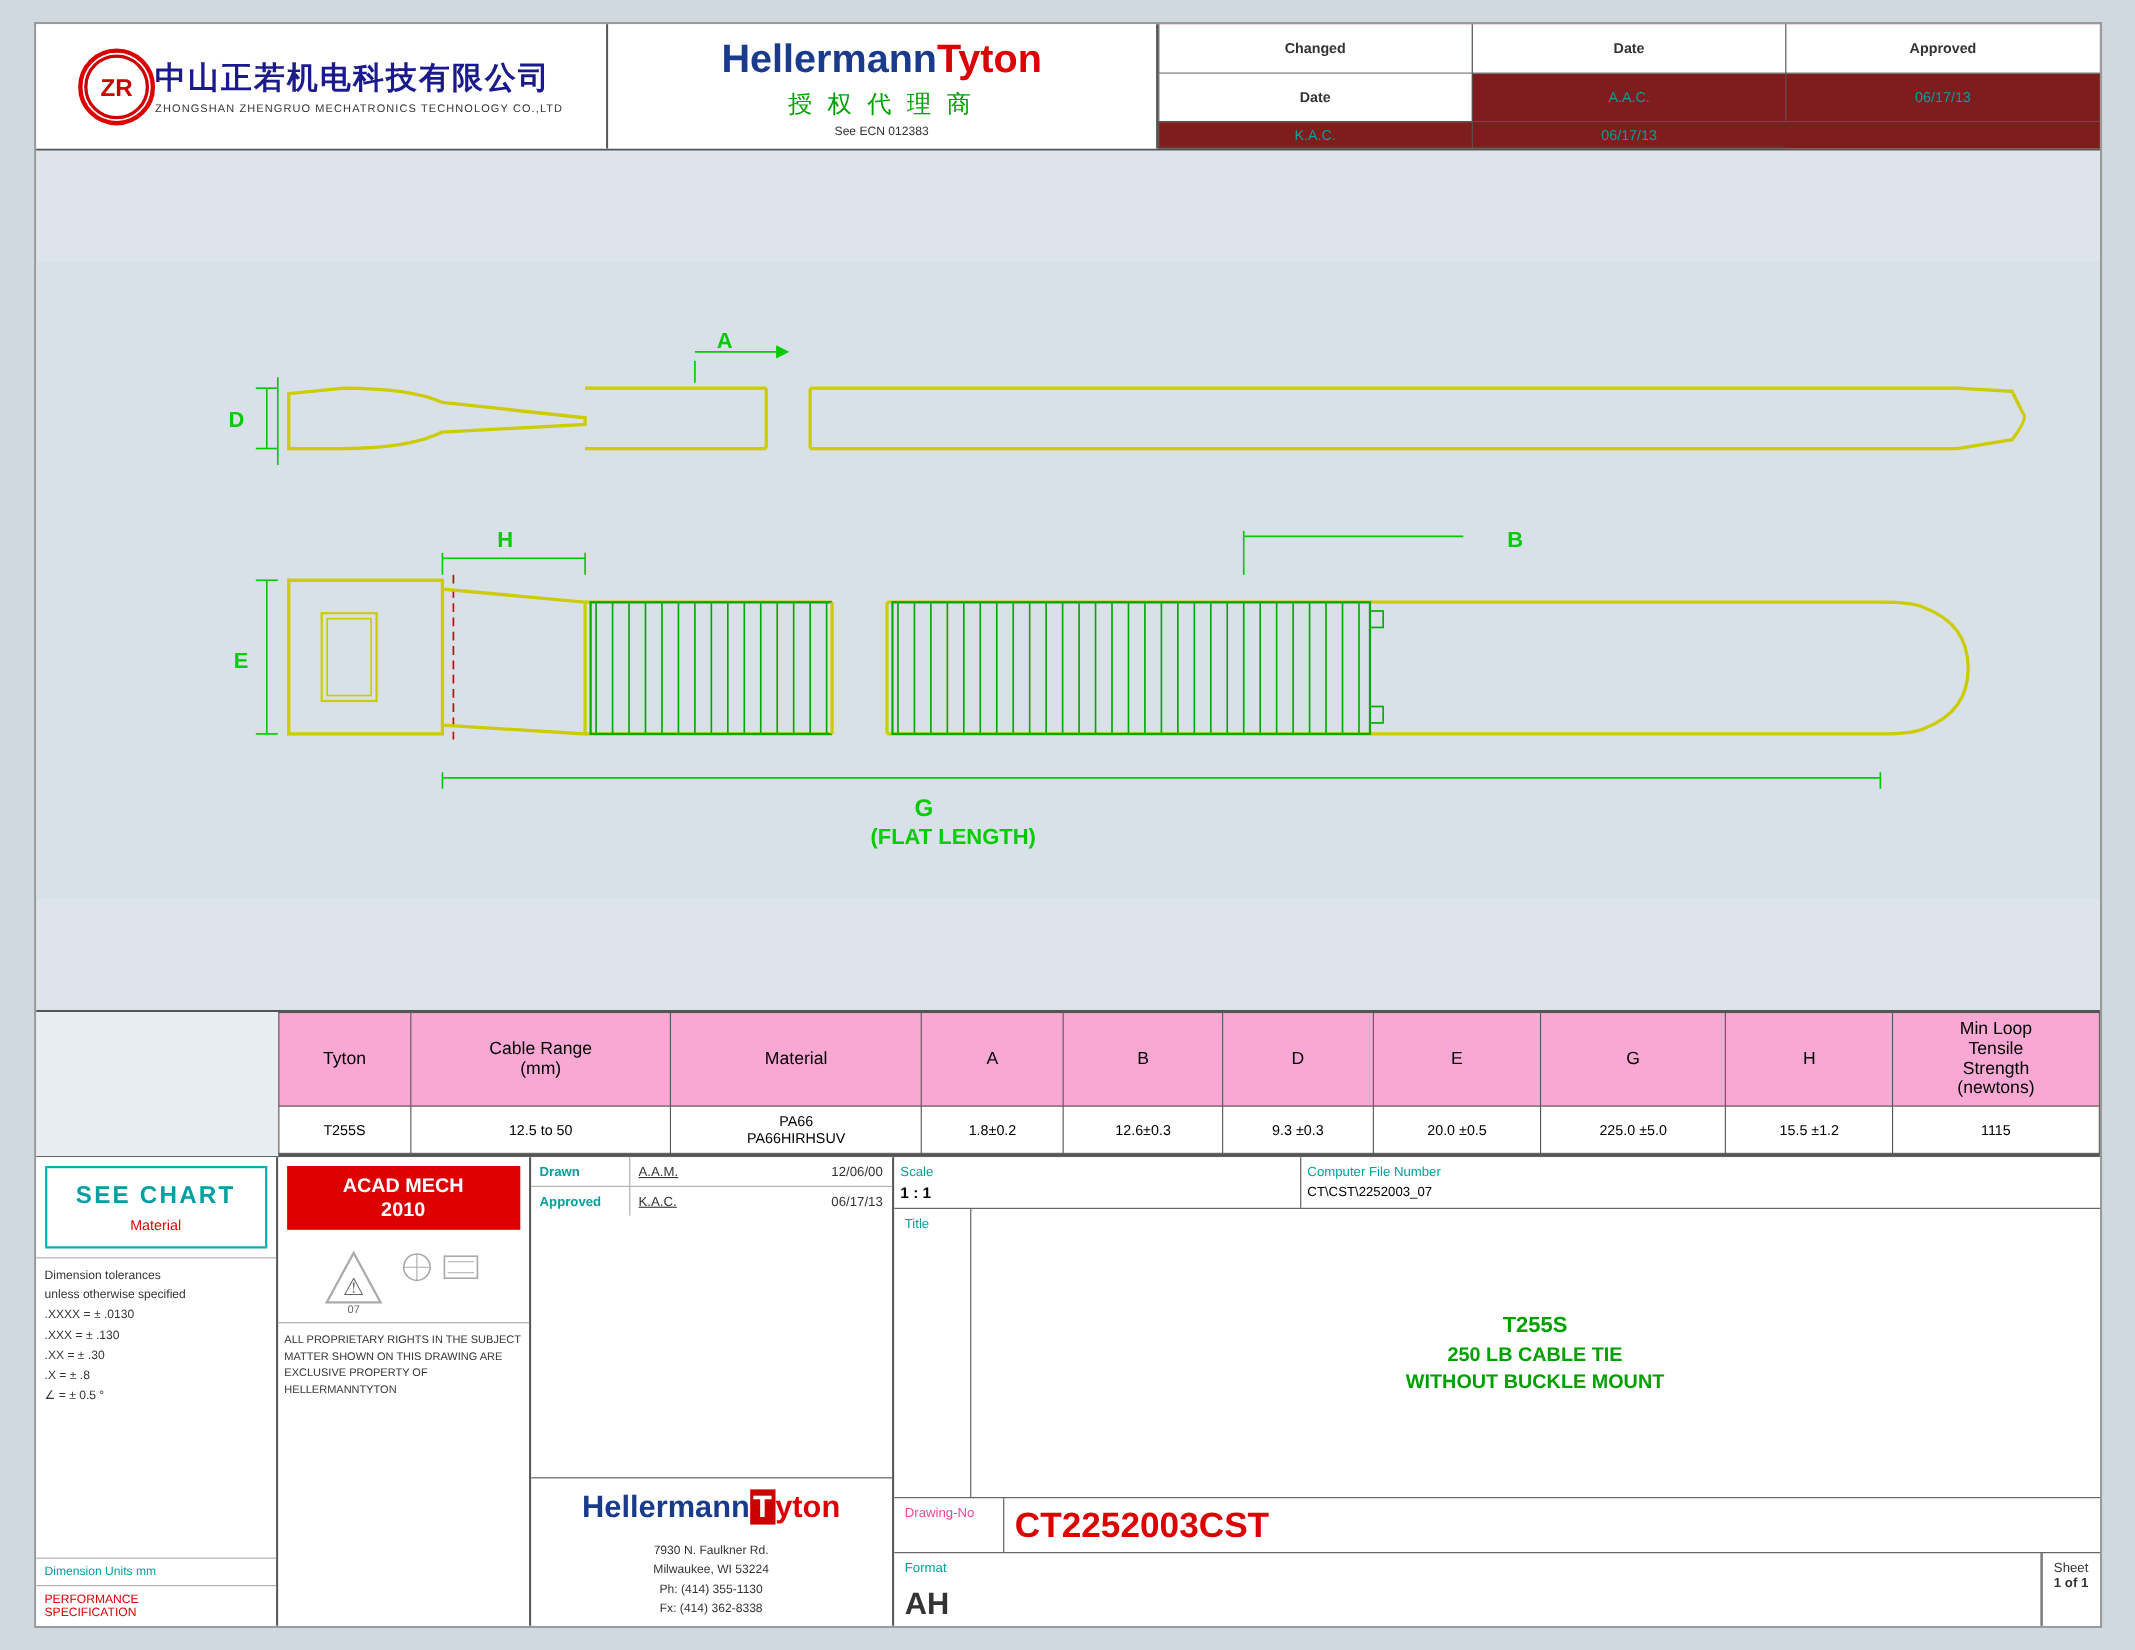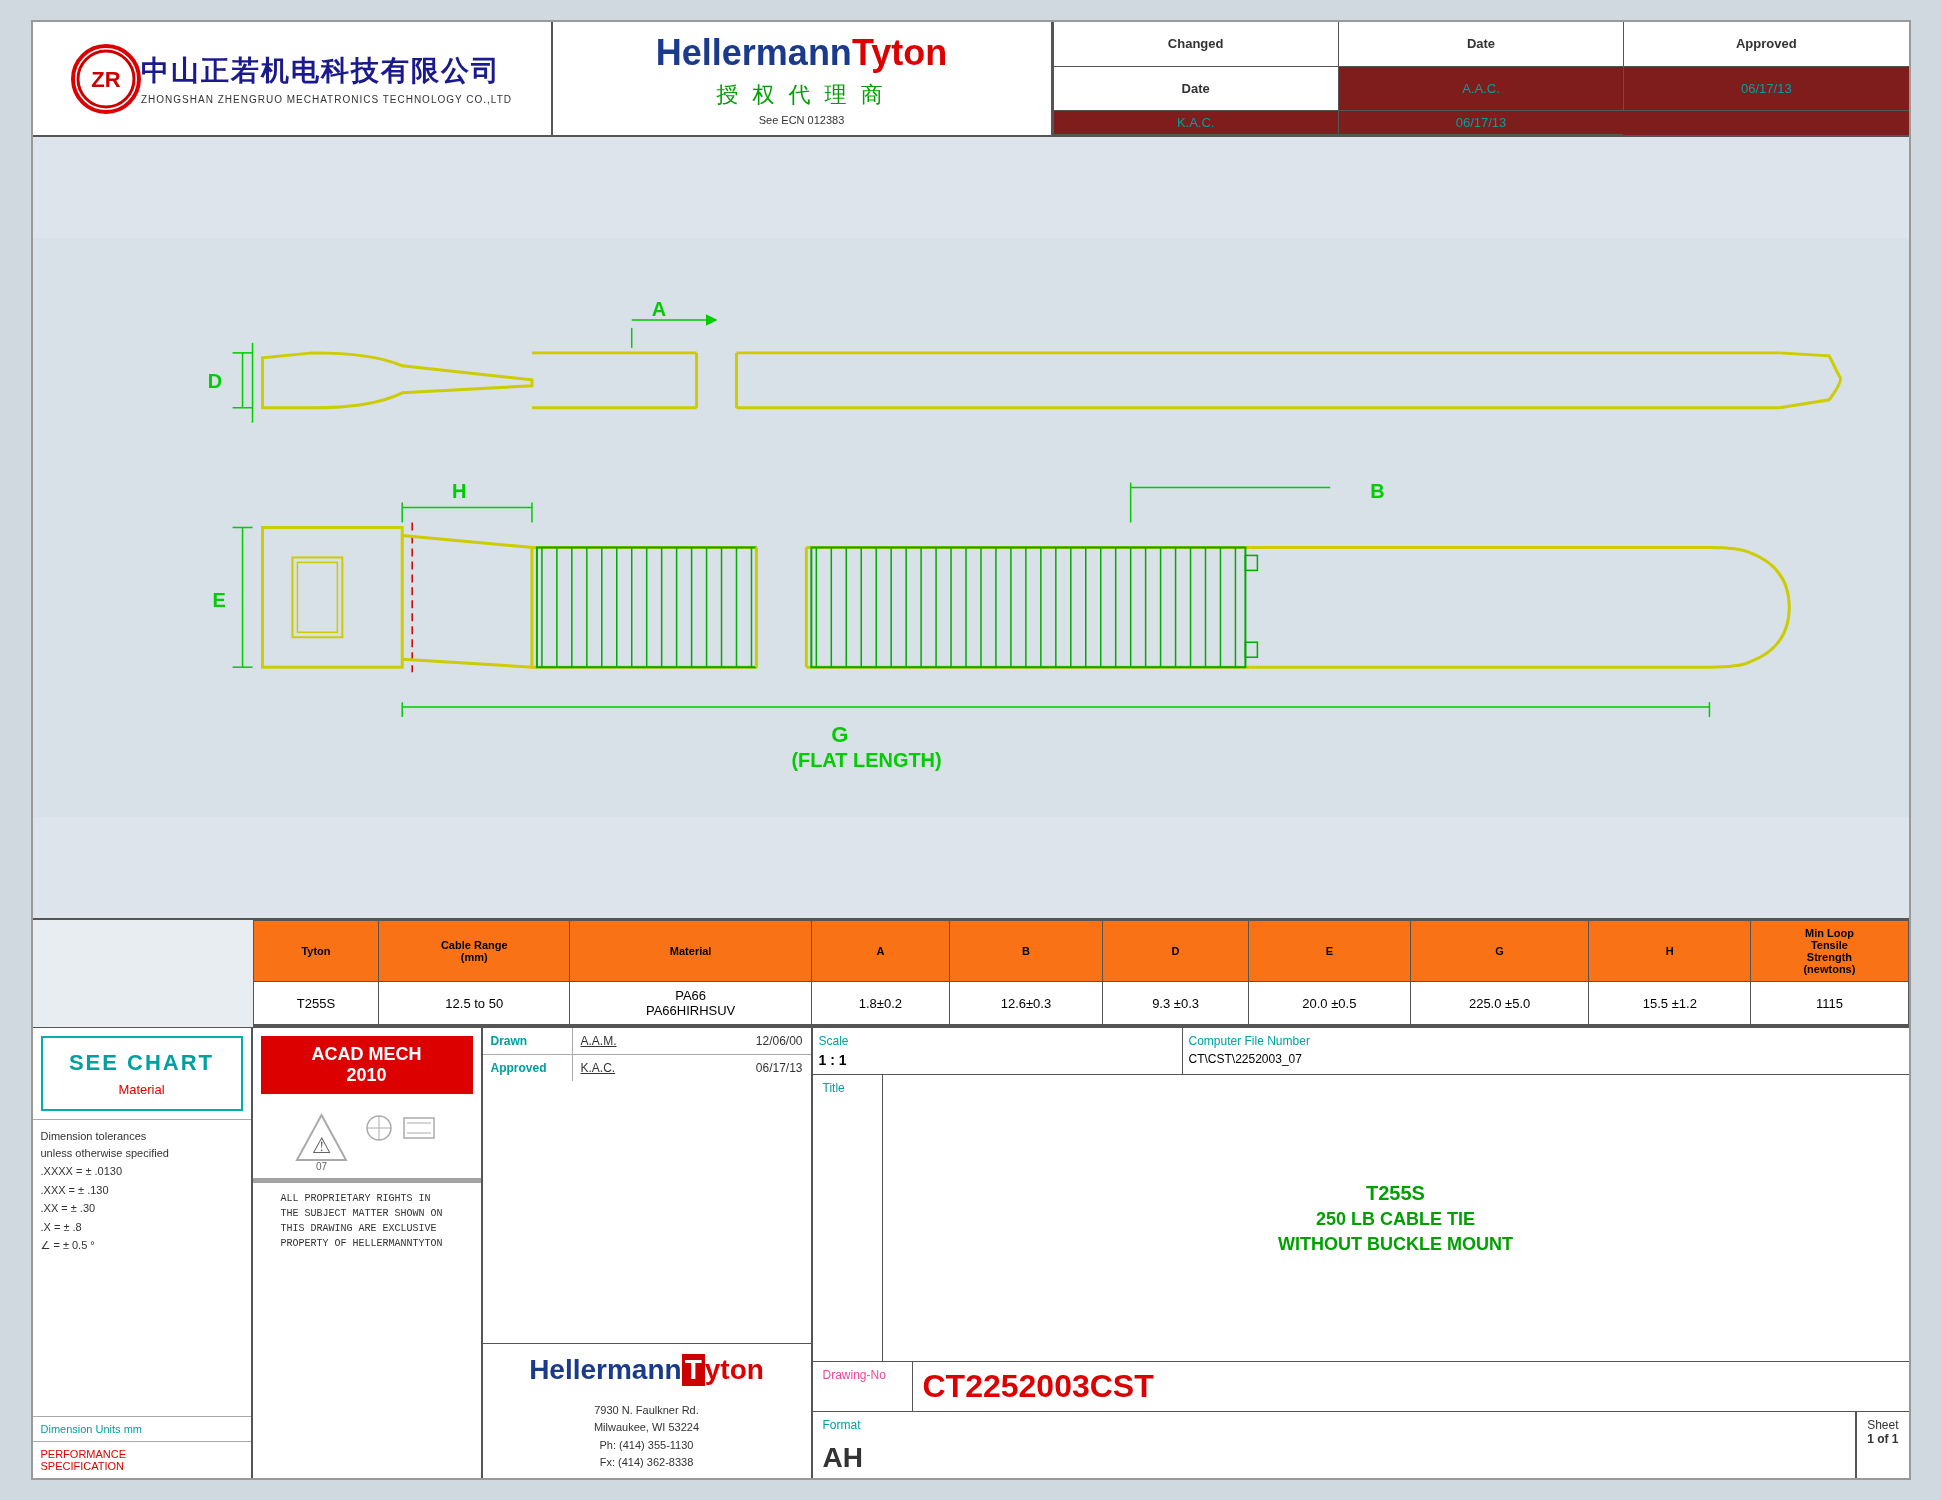--- a/index.html
+++ b/index.html
@@ -160,23 +160,23 @@
       width: calc(100% - 0px);
       font-size: 13px;
     }
     table.specs-table th, table.specs-table td {
       border: 1px solid #555;
       padding: 6px 8px;
       text-align: center;
       vertical-align: middle;
     }
     table.specs-table th {
-      font-weight: bold;
-      background: #f97316;
-      font-size: 11px;
+      font-weight: normal;
+      background: #f9a8d4;
+      font-size: 16px;
     }
 
     
     .bottom-info {
       display: flex;
       flex: 1;
       border-top: 1px solid #555;
     }
 
     
@@ -245,27 +245,26 @@
       margin: 8px;
     }
     .acad-icons {
       display: flex;
       gap: 10px;
       padding: 8px;
       align-items: center;
       justify-content: center;
     }
     .proprietary-text {
-      padding: 8px 28px;
+      padding: 8px 6px;
       font-size: 10px;
       color: #333;
       line-height: 1.5;
-      border-top: 5px solid #a3a3a3;
-      flex: 1;
-      font-family: Liberation Mono, monospace;
+      border-top: 1px solid #a3a3a3;
+      flex: 1;
     }
 
     
     .drawn-section {
       width: 330px;
       border-right: 2px solid #555;
       background: white;
       display: flex;
       flex-direction: column;
     }

